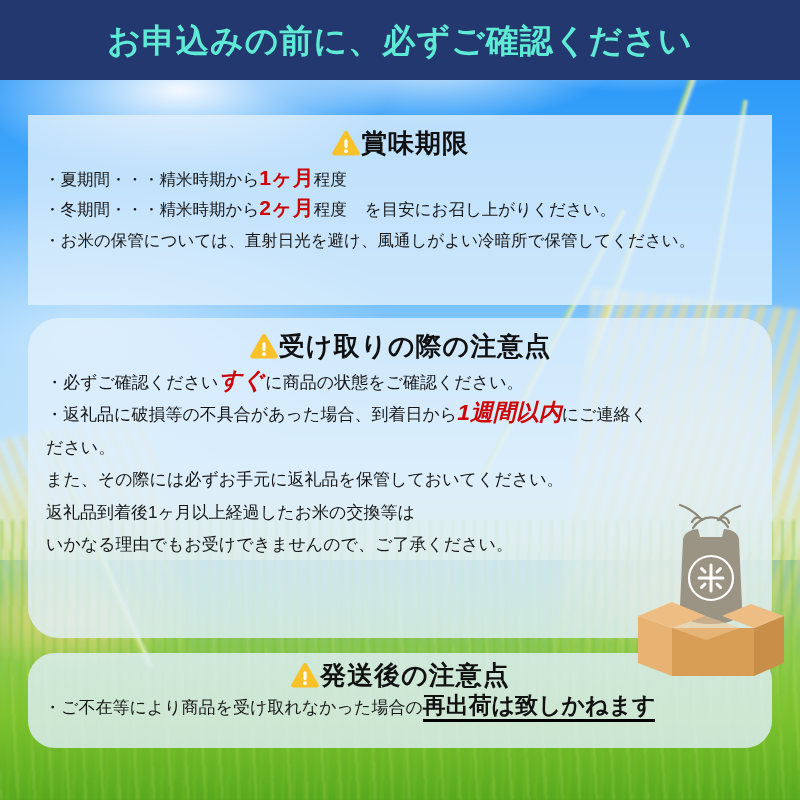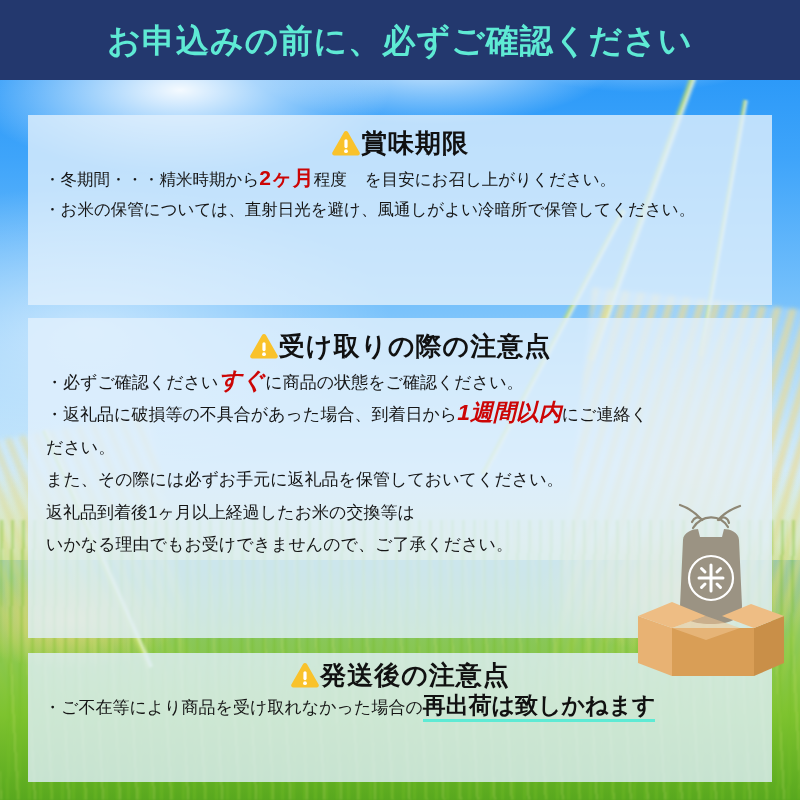--- a/index.html
+++ b/index.html
@@ -116,22 +116,22 @@
   
   .panel {
     position: absolute;
     left: 28px;
     width: 744px;
     background: rgba(225,240,253,0.80);
     box-sizing: border-box;
     z-index: 4;
   }
   #panel-1 { top: 115px; height: 190px; }
-  #panel-2 { top: 318px; height: 320px; }
-  #panel-3 { top: 653px; height: 129px; }
+  #panel-2 { top: 318px; height: 320px; border-radius: 31px; }
+  #panel-3 { top: 653px; height: 95px; border-radius: 27px; }
 
   .panel-heading {
     display: flex;
     align-items: center;
     justify-content: center;
     margin-top: 14px;
     margin-bottom: 8px;
   }
   .panel-heading .title-text {
     font-size: 26px;
@@ -170,21 +170,21 @@
     color: #cc0505;
     font-weight: 700;
     font-size: 1.35em;
     line-height: 1;
     font-style: italic;
   }
   .big-ul {
     font-size: 1.35em;
     font-weight: 700;
     color: #111;
-    border-bottom: 3px solid #5eead4;
+    border-bottom: 3px solid #000000;
     padding-bottom: 1px;
     line-height: 1;
   }
   .wide-gap { display: inline-block; width: 18px; }
 
   
   .rice-illustration {
     position: absolute;
     left: 636px;
     top: 498px;
@@ -217,20 +217,21 @@
   <div class="panel" id="panel-1">
     <div class="panel-heading">
       <svg class="warn-icon" viewBox="0 0 30 27">
         <path d="M13.1 2.1a2.2 2.2 0 0 1 3.8 0l11.6 20.2a2.2 2.2 0 0 1-1.9 3.3H3.4a2.2 2.2 0 0 1-1.9-3.3z" fill="#f9c22b"></path>
         <rect x="13.4" y="9.2" width="3.2" height="9" rx="1.6" fill="#ffffff"></rect>
         <circle cx="15" cy="21.2" r="1.9" fill="#ffffff"></circle>
       </svg>
       <div class="title-text">賞味期限</div>
     </div>
     <div class="panel-body">
+      <p><span>・夏期間・・・精米時期から</span><span class="red">1ヶ月</span><span>程度</span></p>
       <p><span>・冬期間・・・精米時期から</span><span class="red">2ヶ月</span><span>程度</span><span class="wide-gap"></span><span>を目安にお召し上がりください。</span></p>
       <p><span>・お米の保管については、直射日光を避け、風通しがよい冷暗所で保管してください。</span></p>
     </div>
   </div>
 
   <div class="panel" id="panel-2">
     <div class="panel-heading">
       <svg class="warn-icon" viewBox="0 0 30 27">
         <path d="M13.1 2.1a2.2 2.2 0 0 1 3.8 0l11.6 20.2a2.2 2.2 0 0 1-1.9 3.3H3.4a2.2 2.2 0 0 1-1.9-3.3z" fill="#f9c22b"></path>
         <rect x="13.4" y="9.2" width="3.2" height="9" rx="1.6" fill="#ffffff"></rect>

